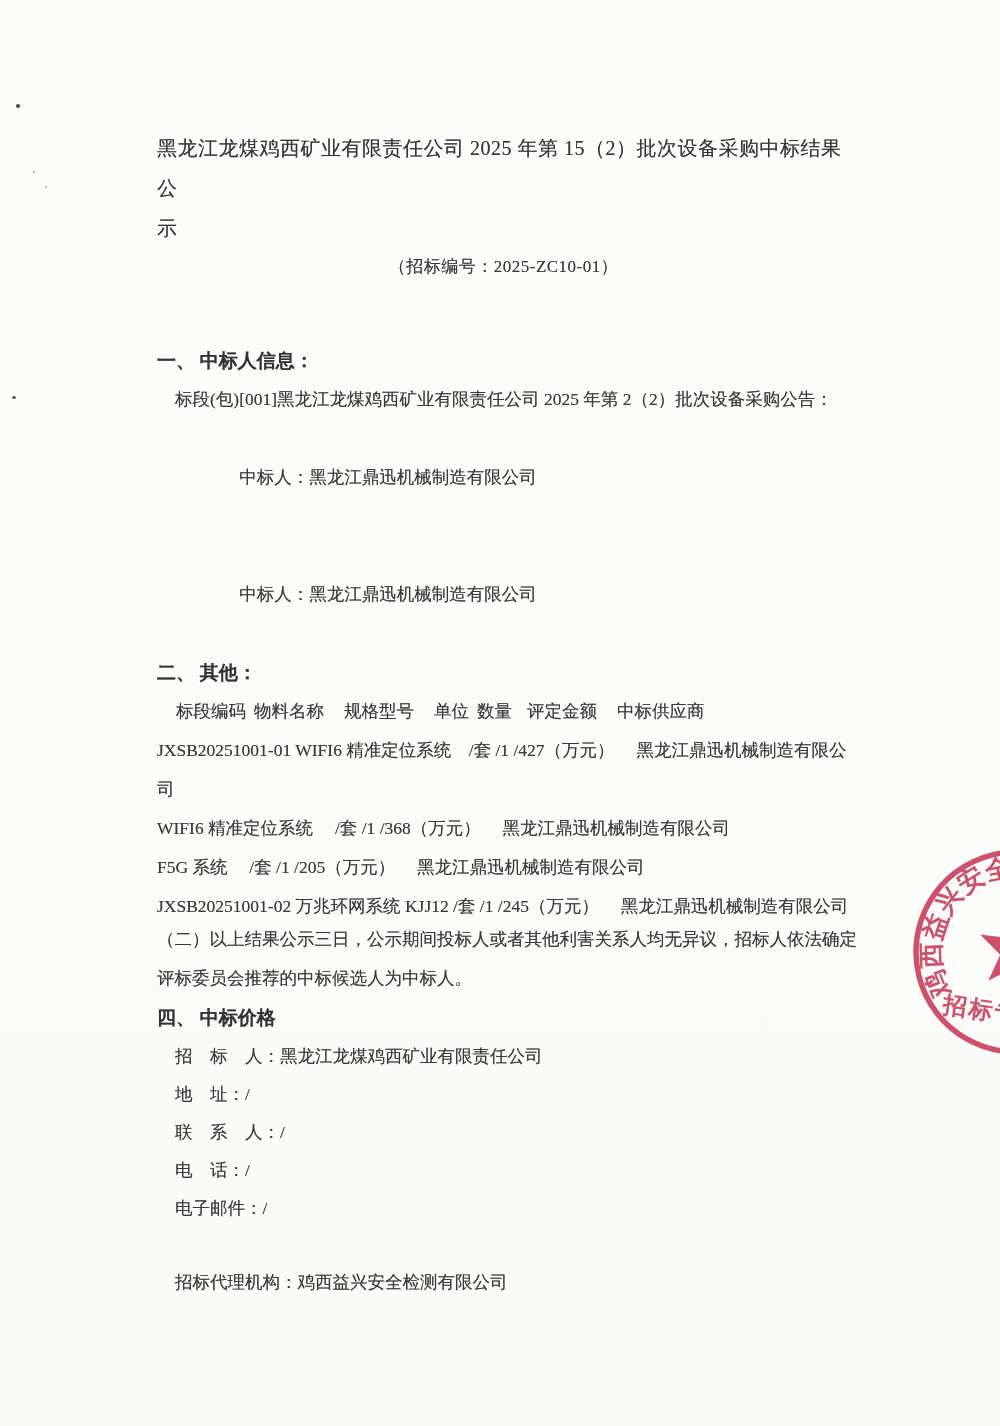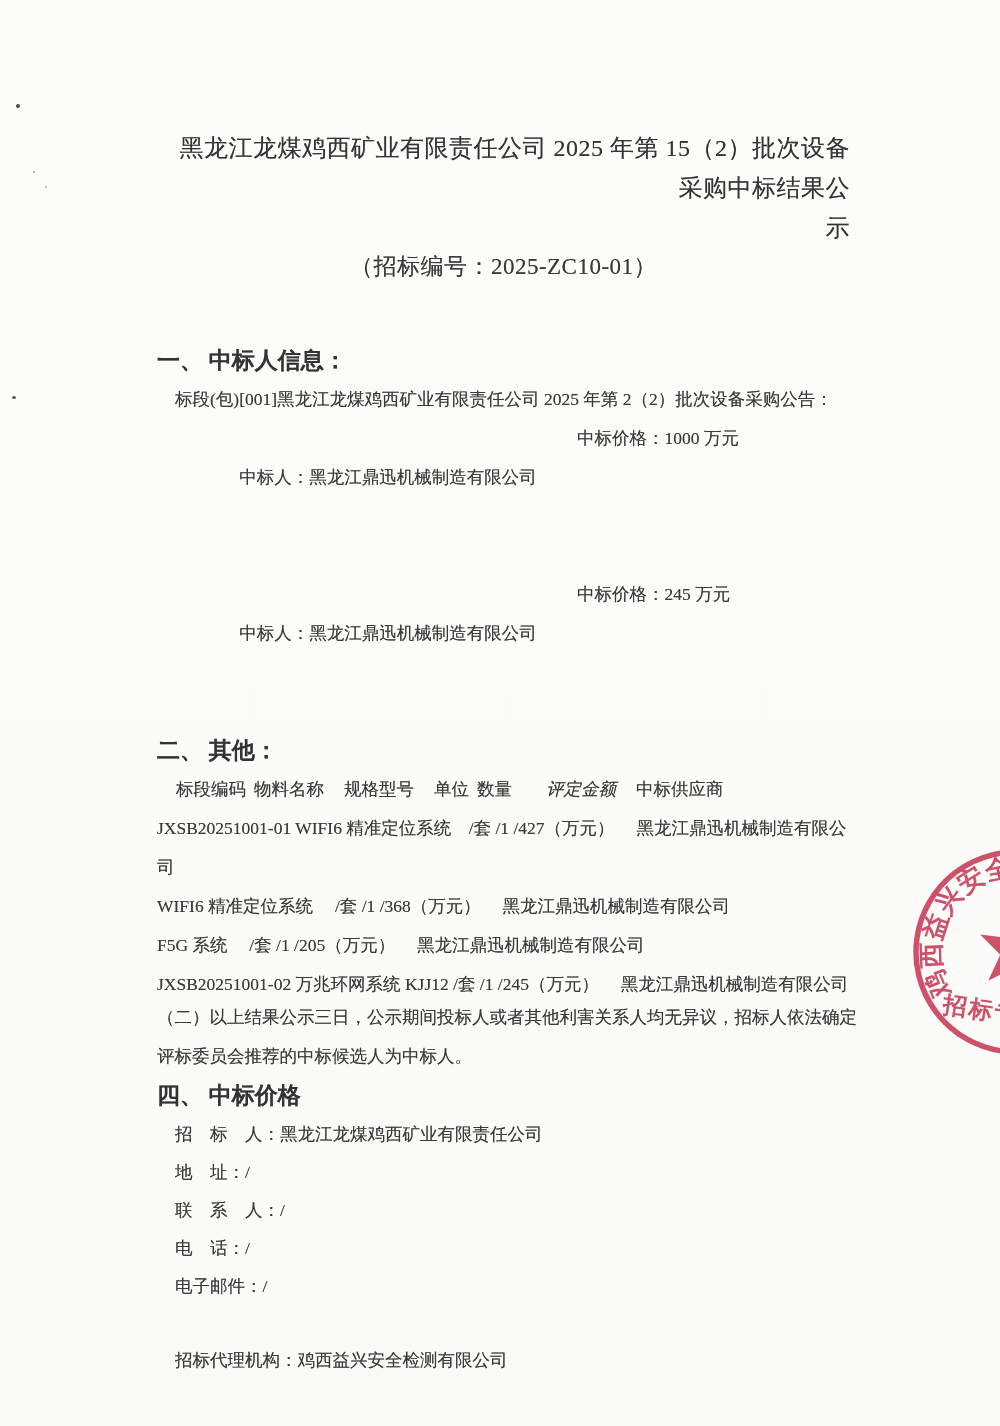--- a/index.html
+++ b/index.html
@@ -14,34 +14,34 @@
   .page{
     position:absolute;inset:0;
     background:linear-gradient(180deg,#fcfcfb 0%,#fbfbf9 60%,#fafaf8 100%);
     overflow:hidden;
   }
   .content{
     position:relative;
     padding:0 150px 0 157px;
     text-shadow:0 0 0.6px rgba(70,70,70,.6);
   }
-  .title-block{margin-top:128px;text-align:right;font-size:24px;line-height:40px;color:#343434;letter-spacing:.5px;}
-  .subtitle{text-align:center;font-size:23px;line-height:37px;color:#3a3a3a;letter-spacing:.5px;}
-  .h{font-size:23px;line-height:39px;font-weight:bold;color:#333;margin:0;white-space:pre;}
+  .title-block{margin-top:128px;text-align:left;font-size:20px;line-height:40px;color:#343434;letter-spacing:.5px;}
+  .subtitle{text-align:center;font-size:17px;line-height:37px;color:#3a3a3a;letter-spacing:.5px;}
+  .h{font-size:19px;line-height:39px;font-weight:bold;color:#333;margin:0;white-space:pre;}
   .h.first{margin-top:56px;}
   .ln{font-size:17.5px;line-height:39px;margin:0;white-space:pre;}
   .indent1{margin-left:18px;}
   .winner-row{position:relative;margin-left:56px;}
   .winner-row .price{position:absolute;left:364px;top:0;white-space:pre;}
   .table-header{display:flex;margin-left:19px;font-size:17.5px;line-height:39px;white-space:pre;}
   .table-header span{display:inline-block;}
   .table-header span + span{margin-left:20px;}
   .table-header span:nth-child(2){margin-left:8px;}
   .table-header span:nth-child(5){margin-left:8px;}
-  .table-header span:nth-child(6){margin-left:34px;font-style:italic;}
+  .table-header span:nth-child(6){margin-left:15px;}
   .note{margin-top:-6px;}
   .contact .ln{line-height:38px;}
   .agency{margin-top:36px;}
   .agency .ln{line-height:39px;}
   .stamp{
     position:absolute;left:0;top:0;
     pointer-events:none;
     filter:blur(.35px);
     opacity:.88;
   }
@@ -65,25 +65,23 @@
       <div>黑龙江龙煤鸡西矿业有限责任公司 2025 年第 15（2）批次设备采购中标结果公</div>
       <div>示</div>
     </div>
     <div class="subtitle">（招标编号：2025-ZC10-01）</div>
 
     <p class="h first">一、 中标人信息：</p>
     <p class="ln indent1">标段(包)[001]黑龙江龙煤鸡西矿业有限责任公司 2025 年第 2（2）批次设备采购公告：</p>
 
     <p class="ln winner-row">
       <span>中标人：黑龙江鼎迅机械制造有限公司</span>
-      <span class="price">中标价格：1000 万元</span>
     </p>
     <p class="ln winner-row">
       <span>中标人：黑龙江鼎迅机械制造有限公司</span>
-      <span class="price">中标价格：245 万元</span>
     </p>
 
     <p class="h">二、 其他：</p>
 
     <div class="table-header">
       <span>标段编码</span>
       <span>物料名称</span>
       <span>规格型号</span>
       <span>单位</span>
       <span>数量</span>

